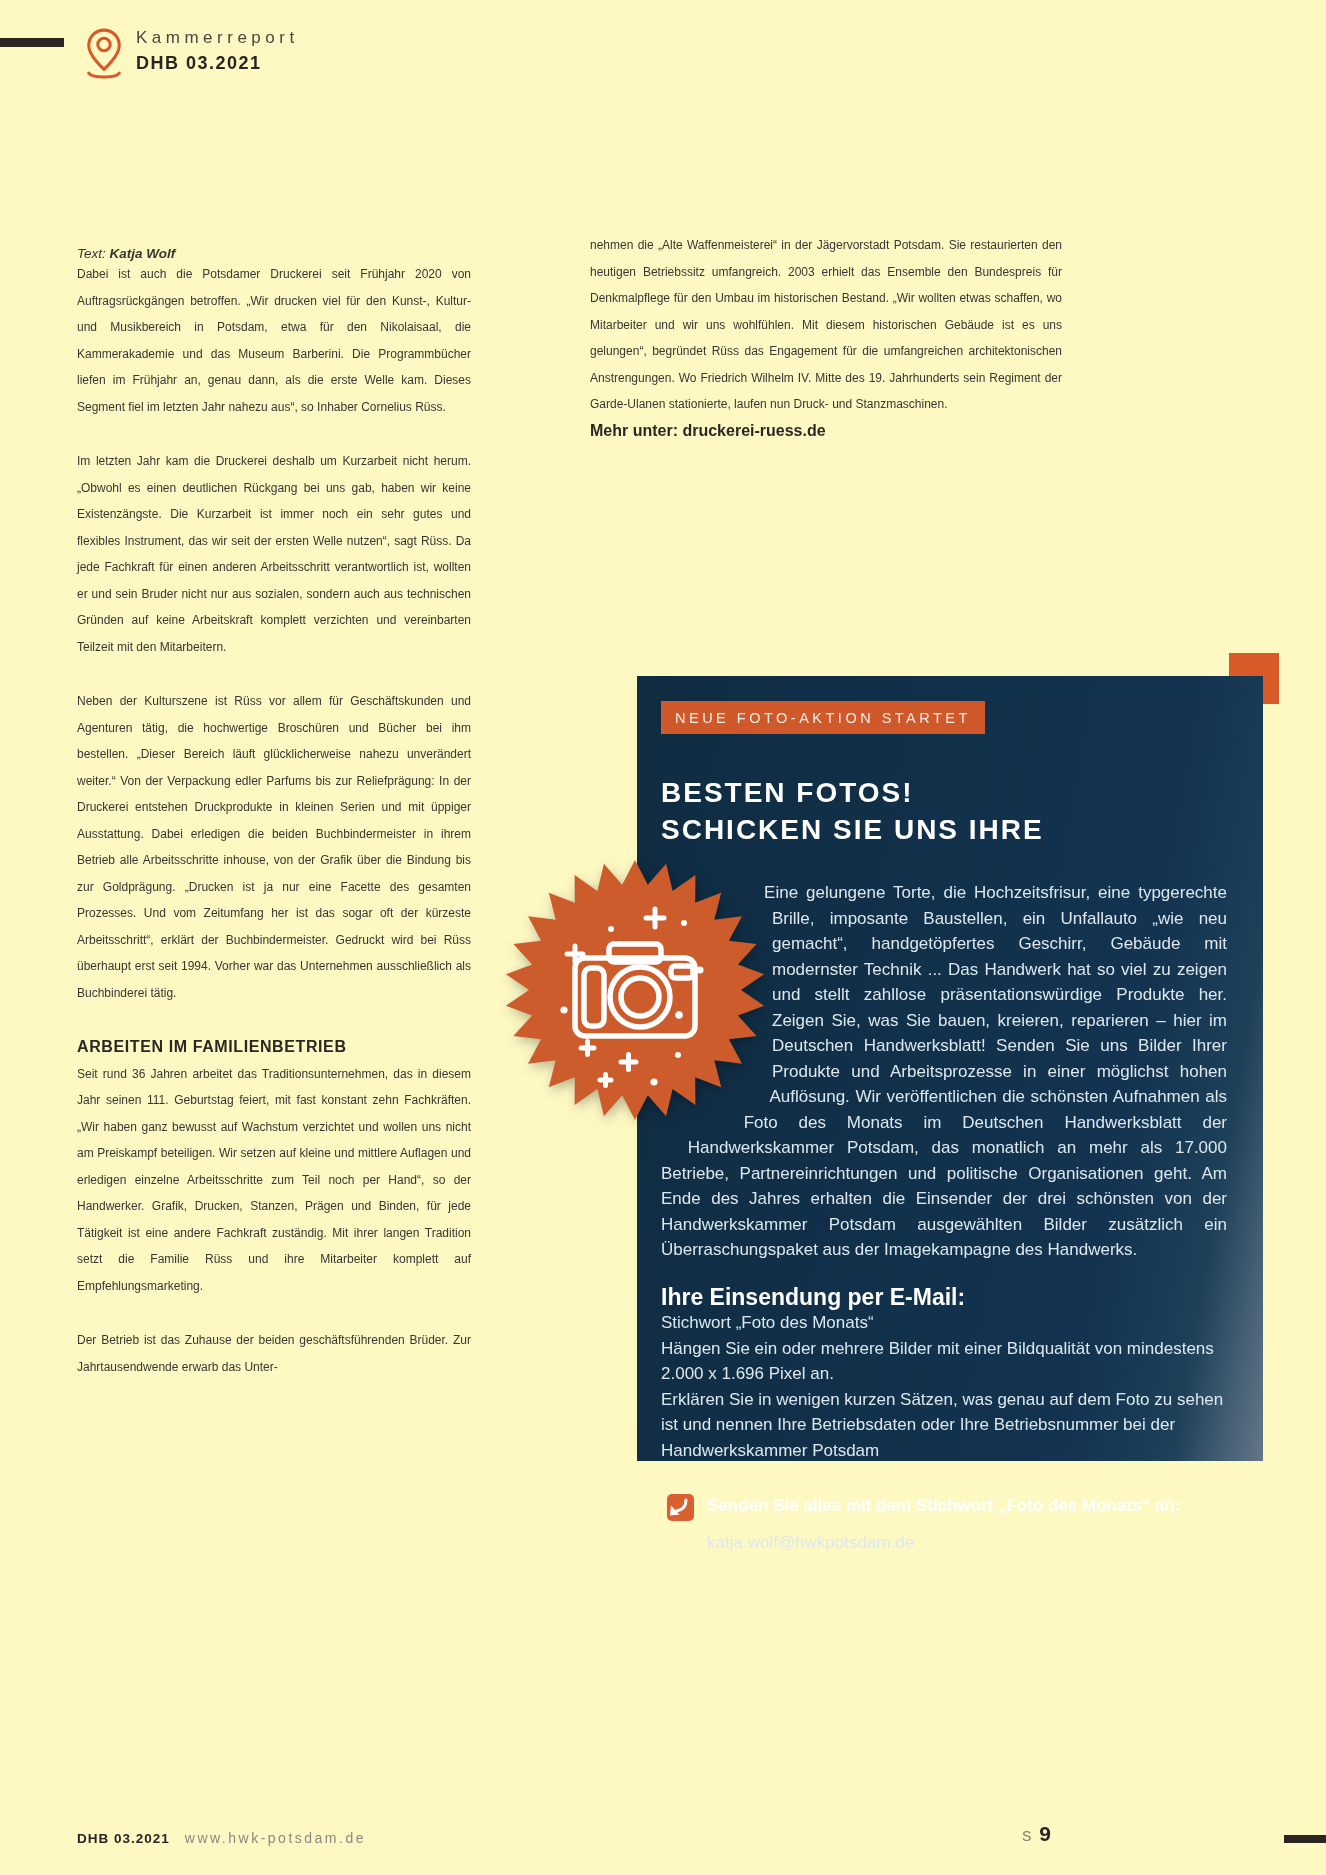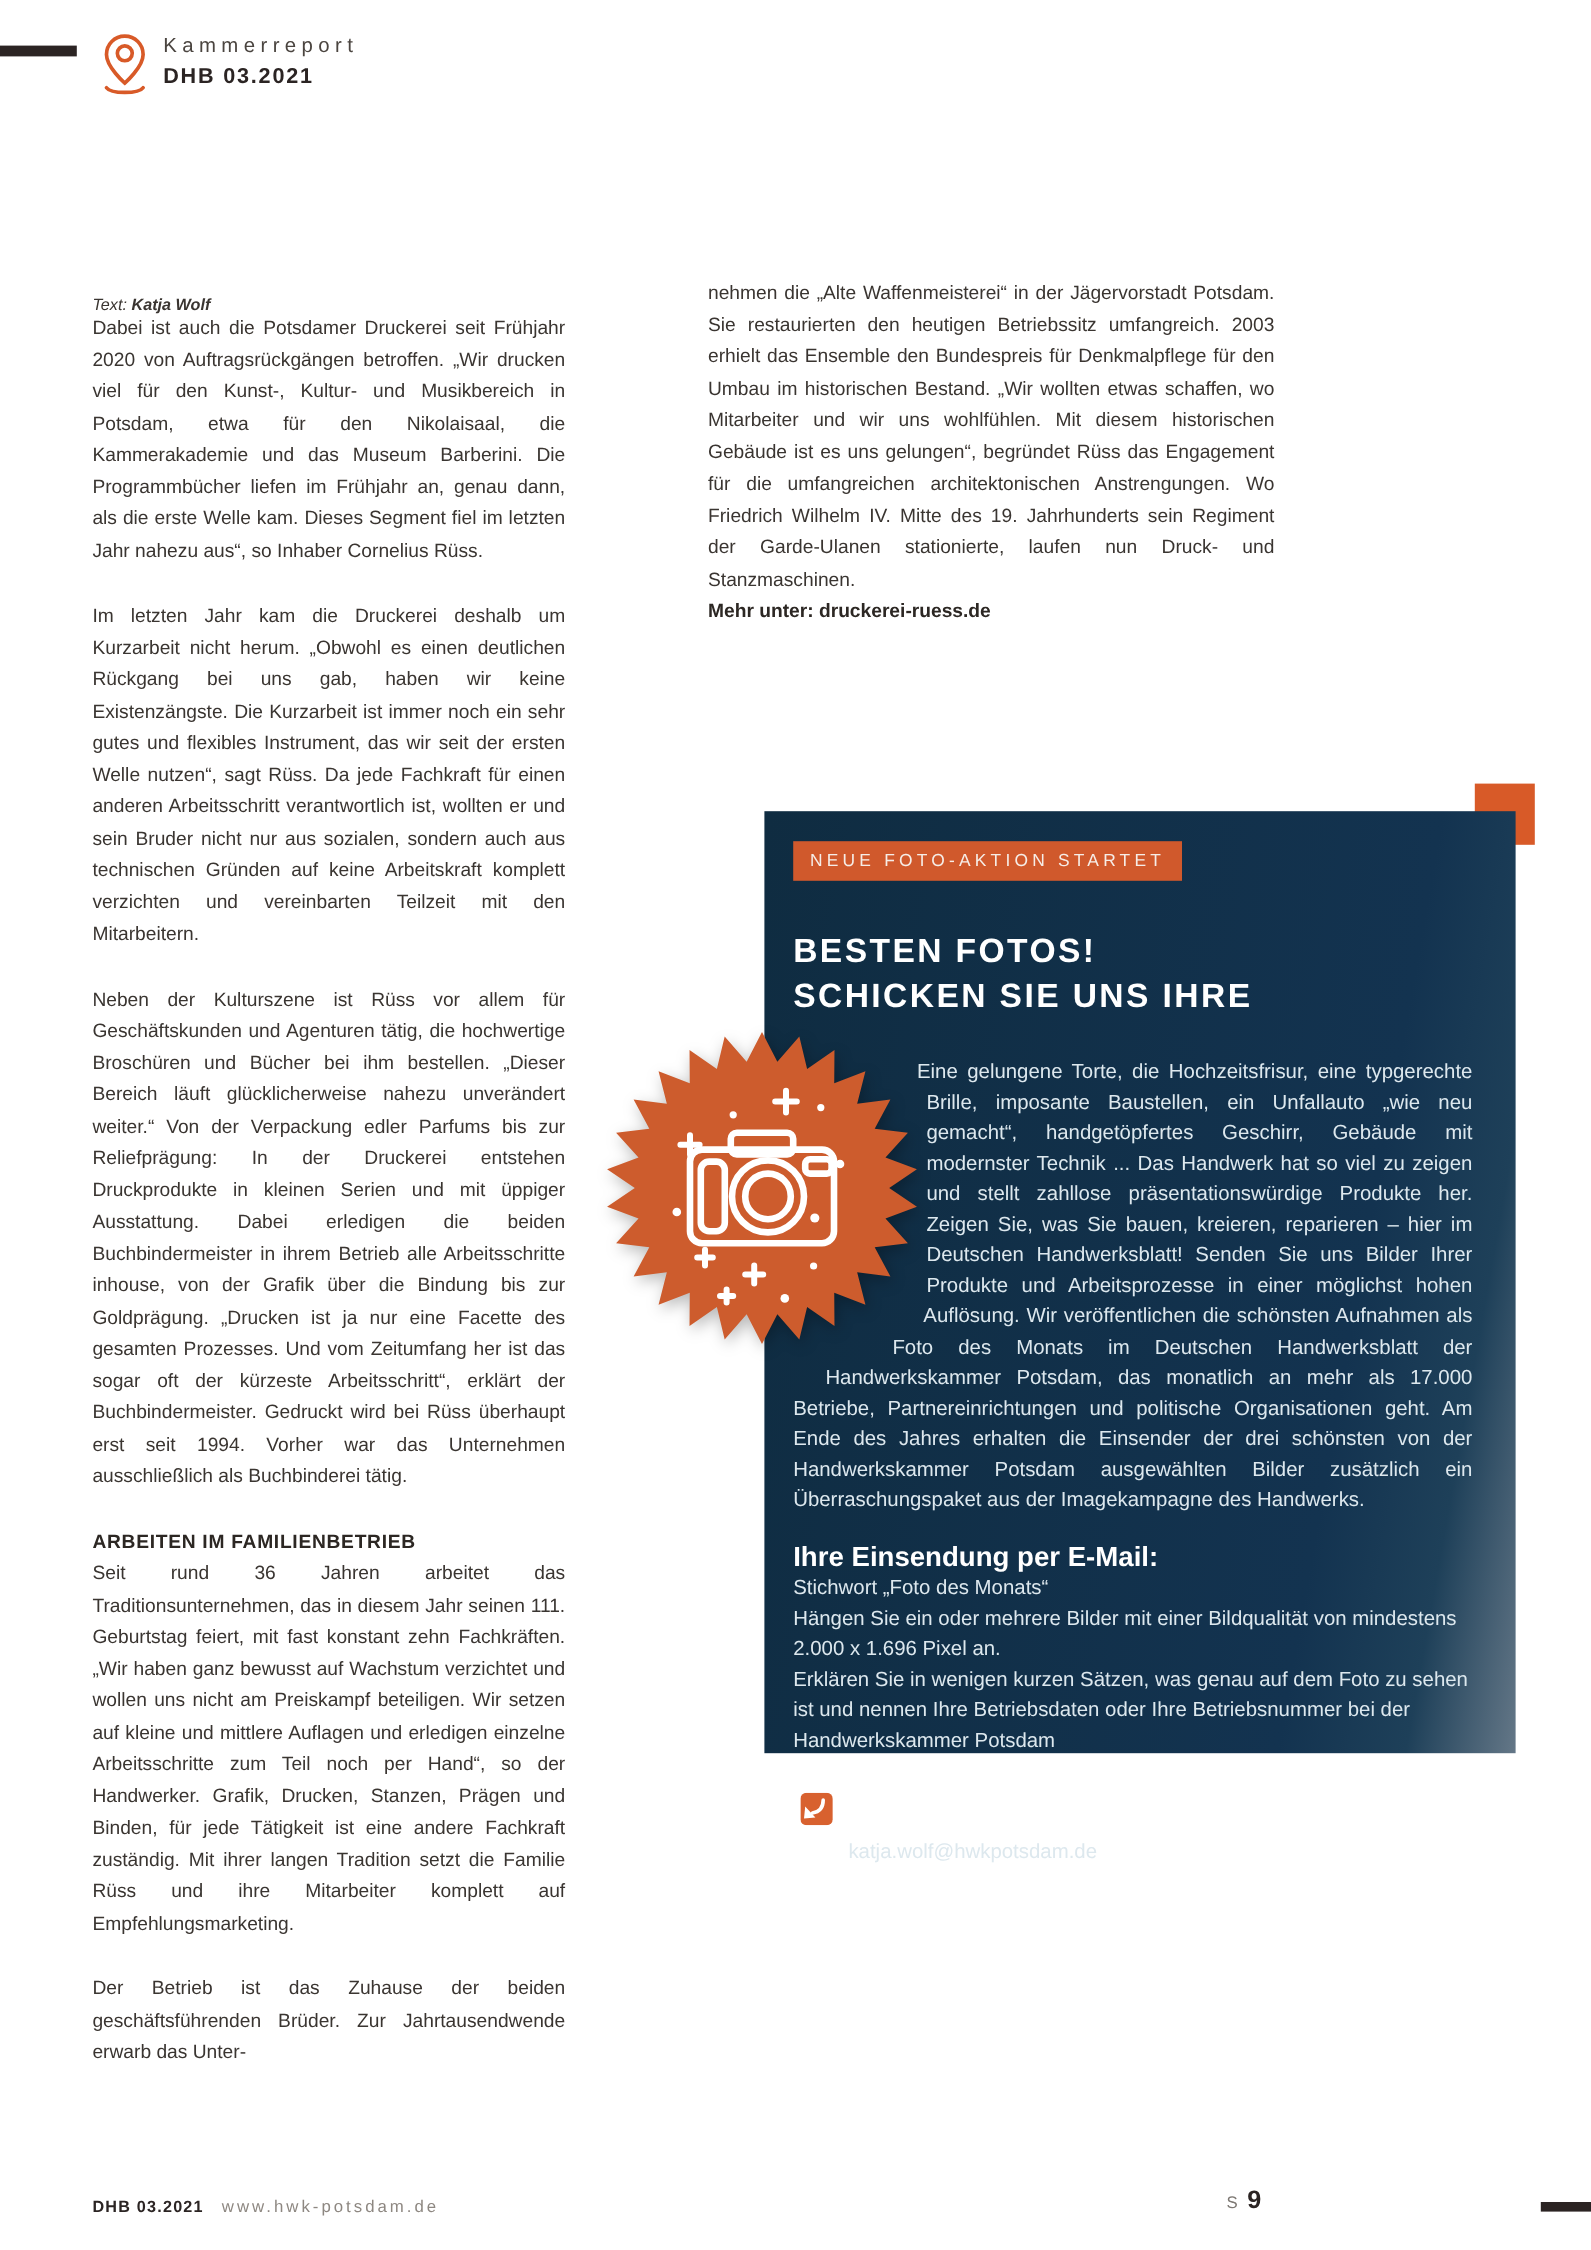--- a/index.html
+++ b/index.html
@@ -1,31 +1,31 @@
 <!DOCTYPE html>
 <html><head>
 <meta charset="utf-8">
 <style>
   html,body{margin:0;padding:0;background:#e8e8e8;}
   #page{
-    position:relative;width:1326px;height:1875px;background:#ffffff;
+    position:relative;width:1326px;height:1875px;background:#fef9c3;
     font-family:"Liberation Sans", sans-serif;overflow:hidden;margin:0 auto;
   }
   
   .top-bar{position:absolute;left:0;top:38px;width:64px;height:9px;background:#2b2423;}
   .brand{position:absolute;left:83px;top:26px;display:flex;align-items:flex-start;gap:11px;}
   .brand-text{padding-top:2px;}
   .brand-section{font-size:17px;letter-spacing:4.5px;color:#4b4540;}
   .brand-issue{font-size:18px;font-weight:bold;letter-spacing:1.5px;color:#2b2423;margin-top:5px;}
   
   .col-left{position:absolute;left:77px;top:246px;width:394px;}
   .col-right{position:absolute;left:590px;top:232px;width:472px;}
   .byline{font-style:italic;font-size:13.5px;color:#3a3531;}
   .byline b{font-weight:bold;}
-  .body-p{font-size:16px;line-height:26.5px;text-align:justify;color:#3a3531;margin:0 0 28px 0;hyphens:manual;}
+  .body-p{font-size:12px;line-height:26.5px;text-align:justify;color:#3a3531;margin:0 0 28px 0;hyphens:manual;}
   .body-p:last-child{margin-bottom:0;}
   .subhead{font-size:16px;font-weight:bold;letter-spacing:.6px;color:#2c2723;line-height:26.5px;margin:0;}
   .more-line{font-size:16px;line-height:26.5px;font-weight:bold;color:#2c2723;}
   
   .corner-square{position:absolute;left:1229px;top:653px;width:50px;height:51px;background:#d85a28;}
   .promo{
     position:absolute;left:637px;top:676px;width:626px;height:785px;
     background:linear-gradient(100deg,#0f2c41 0%,#133350 74%,#1e4059 88%,#647787 100%);
   }
   .promo-inner{position:relative;box-sizing:border-box;height:100%;padding:25px 36px 0 24px;}

